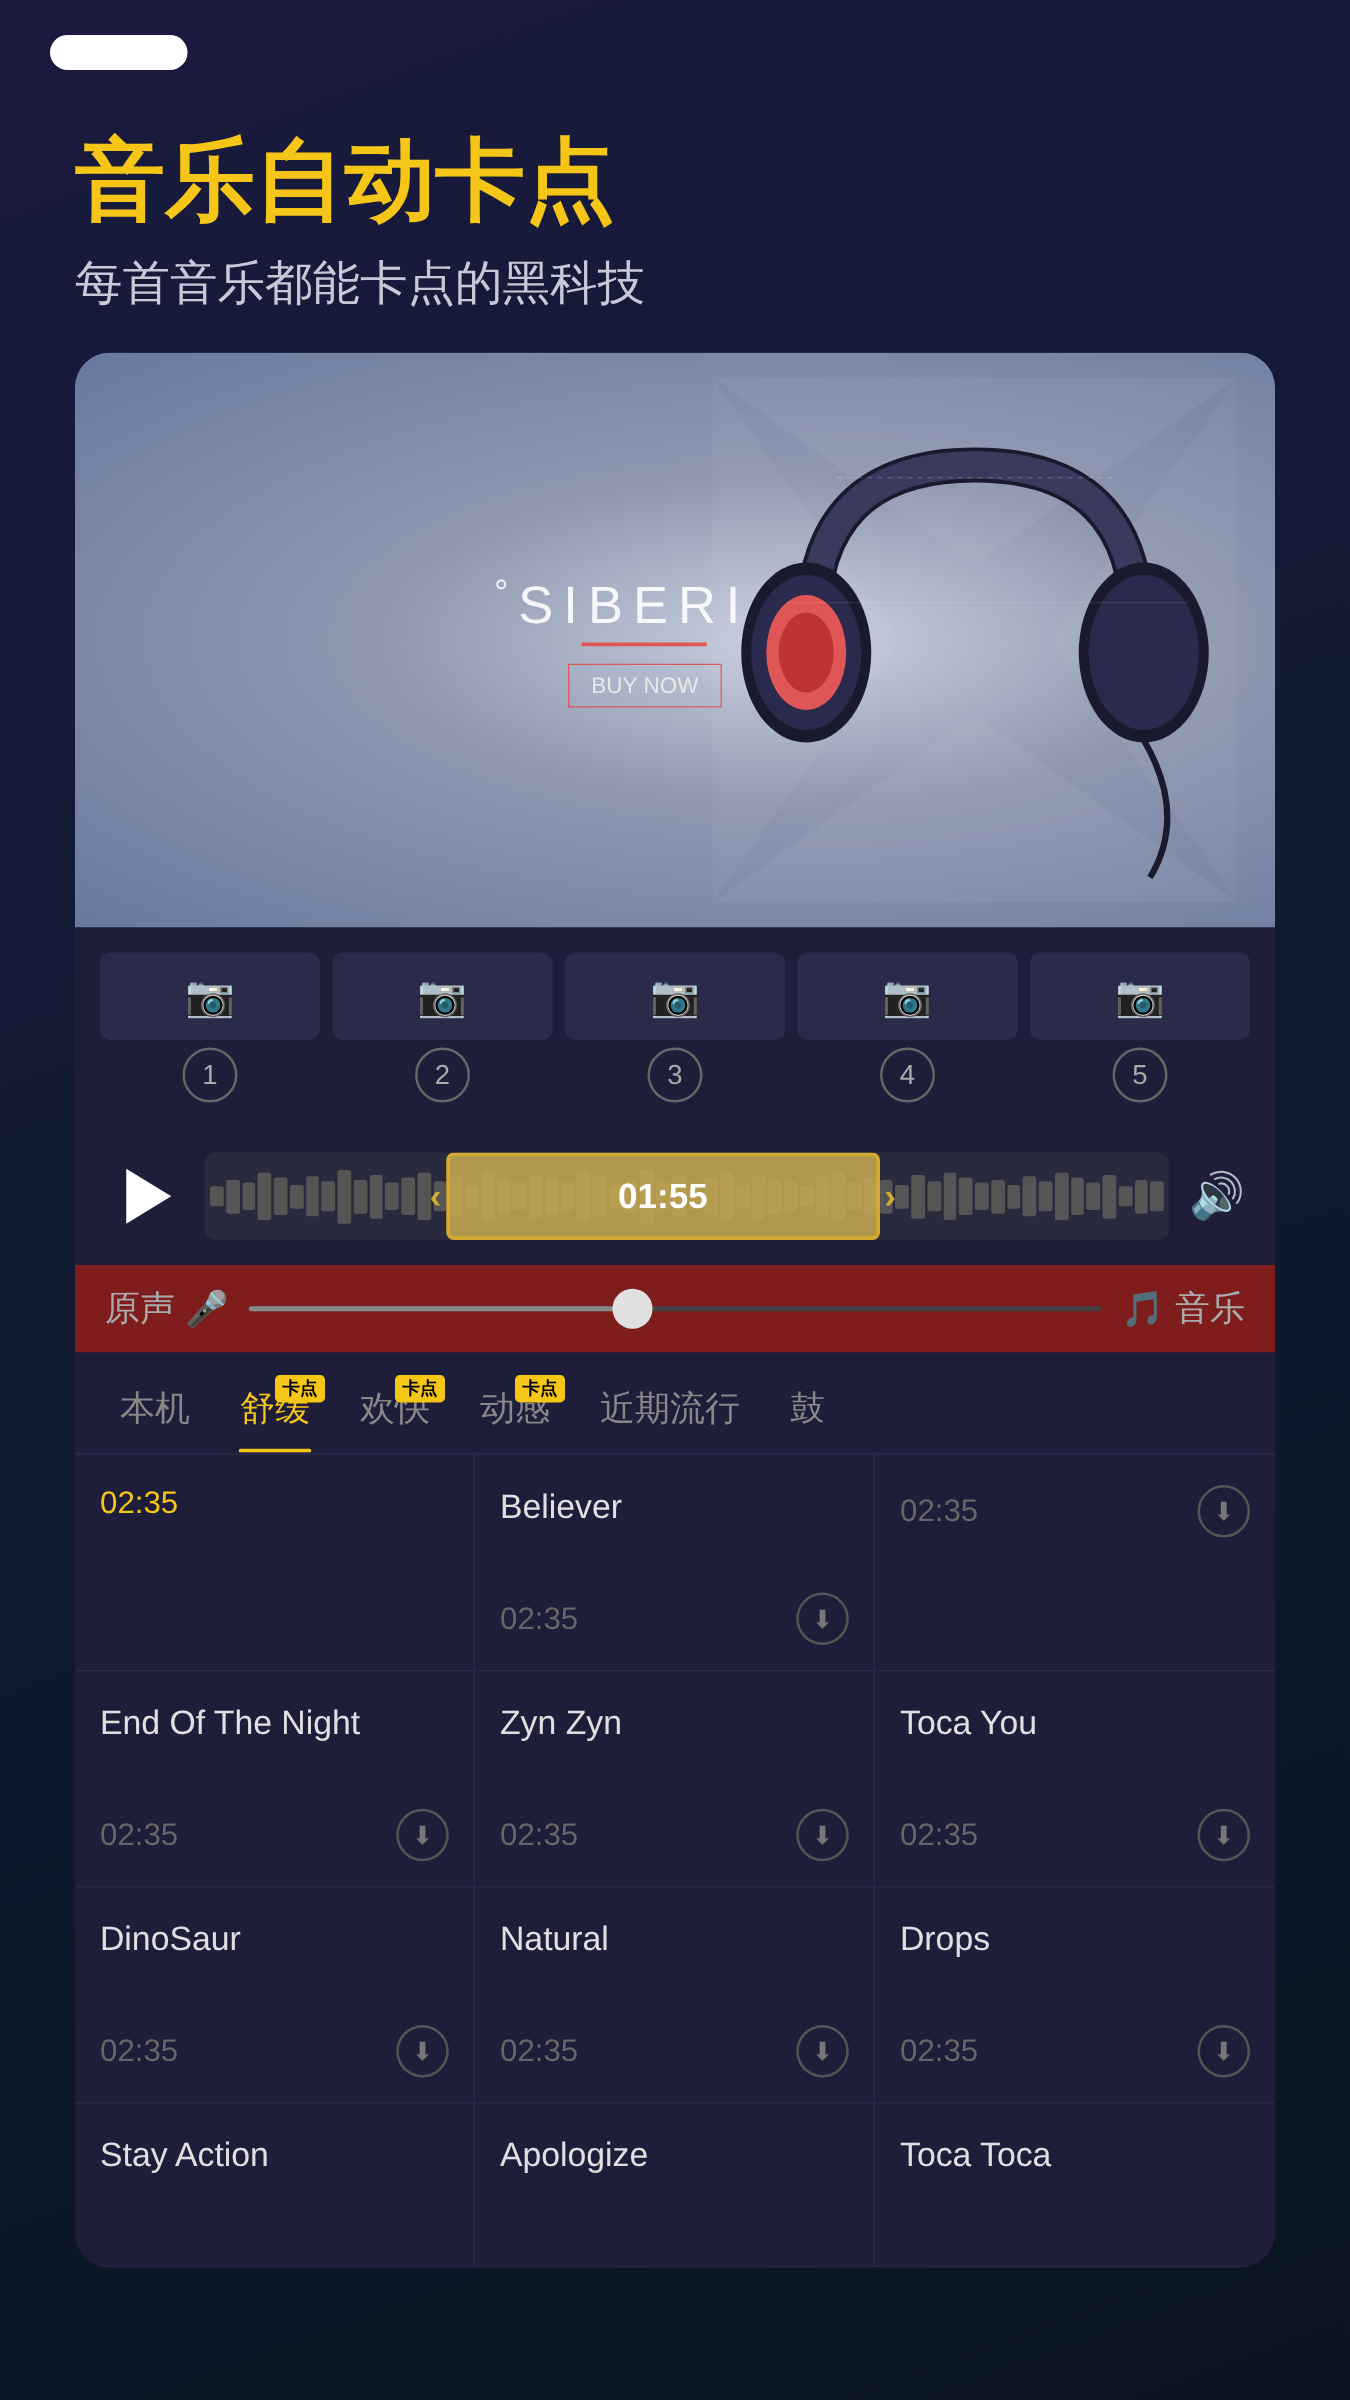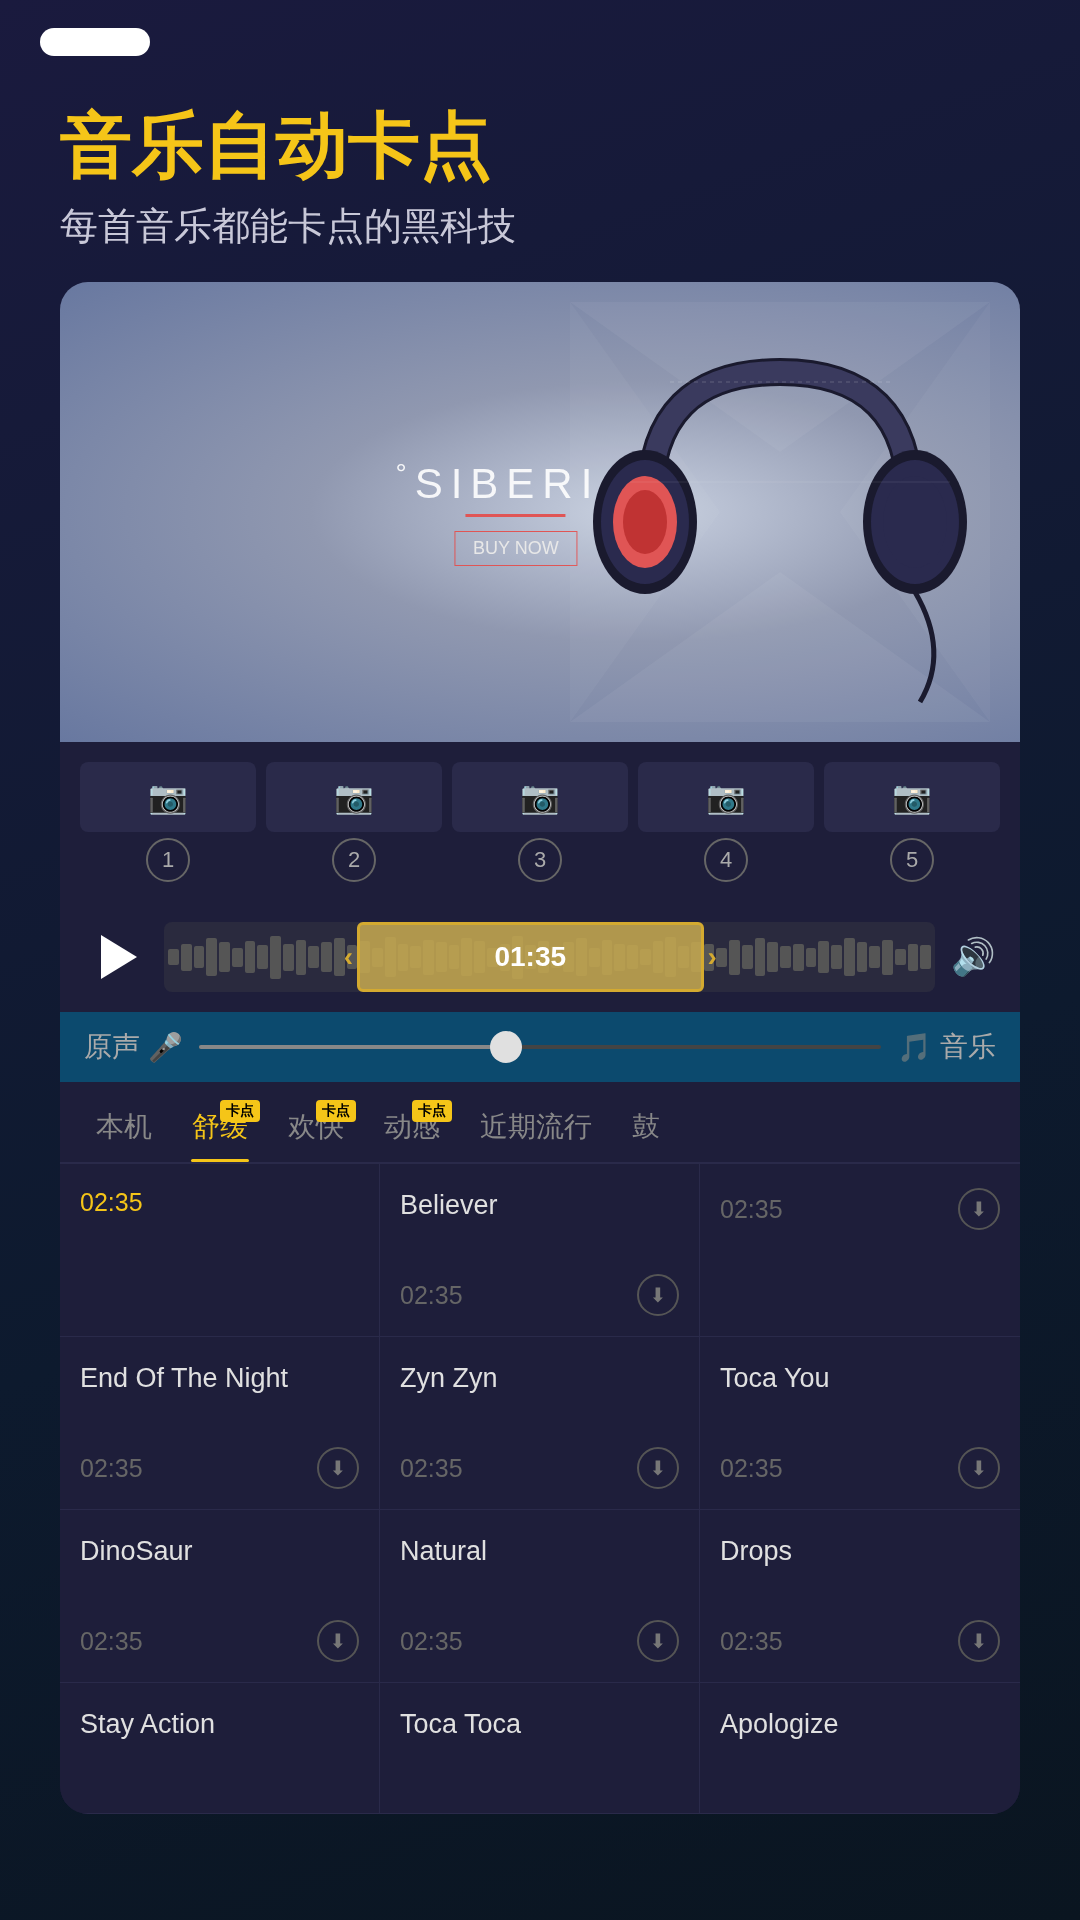--- a/index.html
+++ b/index.html
@@ -228,21 +228,21 @@
       color: #aaa;
       flex-shrink: 0;
     }
 
     
     .mix-section {
       padding: 16px 24px;
       display: flex;
       align-items: center;
       gap: 16px;
-      background: #0c4a6e;
+      background: #7f1d1d;
     }
     .mix-label {
       font-size: 28px;
       color: #aaa;
       flex-shrink: 0;
       display: flex;
       align-items: center;
       gap: 8px;
     }
     .mic-icon { font-size: 28px; }
@@ -518,21 +518,21 @@
         <div class="wave-bar" style="height:55%"></div>
           <div class="wave-bar" style="height:40%"></div>
         <div class="wave-bar" style="height:65%"></div>
           <div class="wave-bar" style="height:30%"></div>
         <div class="wave-bar" style="height:50%"></div>
           <div class="wave-bar" style="height:45%"></div>
       </div>
 
       <div class="waveform-selection">
         <span class="selection-arrows">‹</span>
-        <span class="time-label">01:35</span>
+        <span class="time-label">01:55</span>
         <span class="selection-arrows-right">›</span>
       </div>
     </div>
     <div class="volume-icon">🔊</div>
   </div>
 
   <div class="mix-section">
     <div class="mix-label">
       <span>原声</span>
       <span class="mic-icon">🎤</span>
@@ -636,27 +636,27 @@
       </div>
     </div>
 
     <div class="music-cell">
       <div class="music-name">Stay Action</div>
       <div class="music-meta">
         <span class="music-duration"></span>
       </div>
     </div>
     <div class="music-cell">
+      <div class="music-name">Apologize</div>
+      <div class="music-meta">
+        <span class="music-duration"></span>
+      </div>
+    </div>
+    <div class="music-cell">
       <div class="music-name">Toca Toca</div>
       <div class="music-meta">
         <span class="music-duration"></span>
       </div>
     </div>
-    <div class="music-cell">
-      <div class="music-name">Apologize</div>
-      <div class="music-meta">
-        <span class="music-duration"></span>
-      </div>
-    </div>
 
   </div>
 
 </div>
 
 </body></html>

